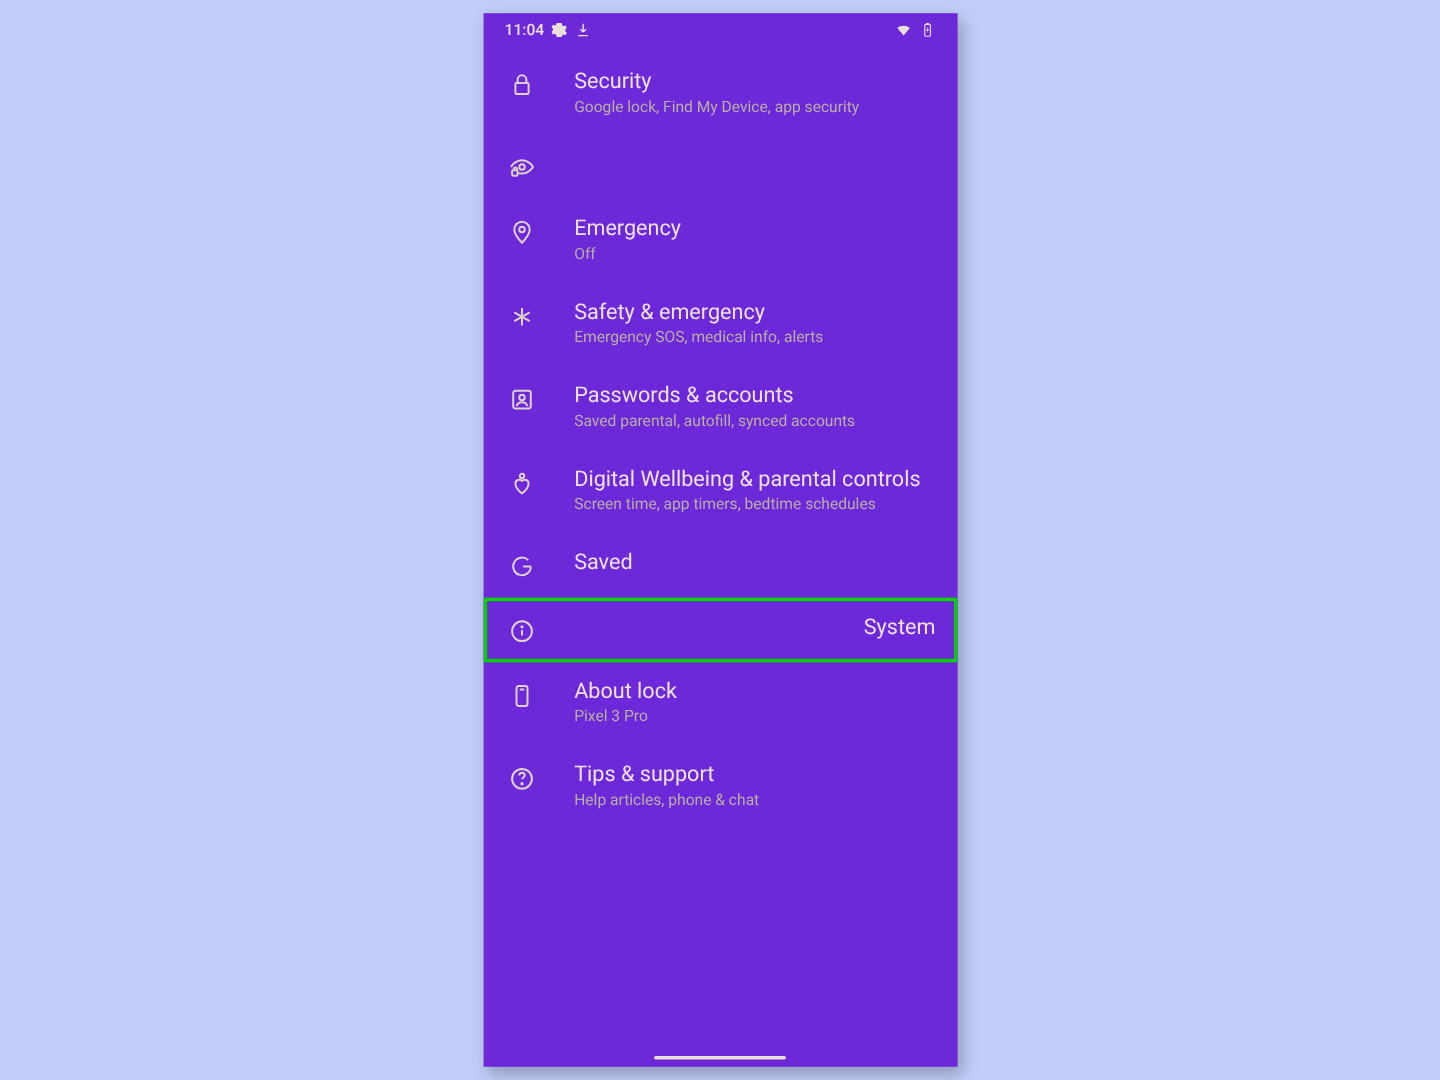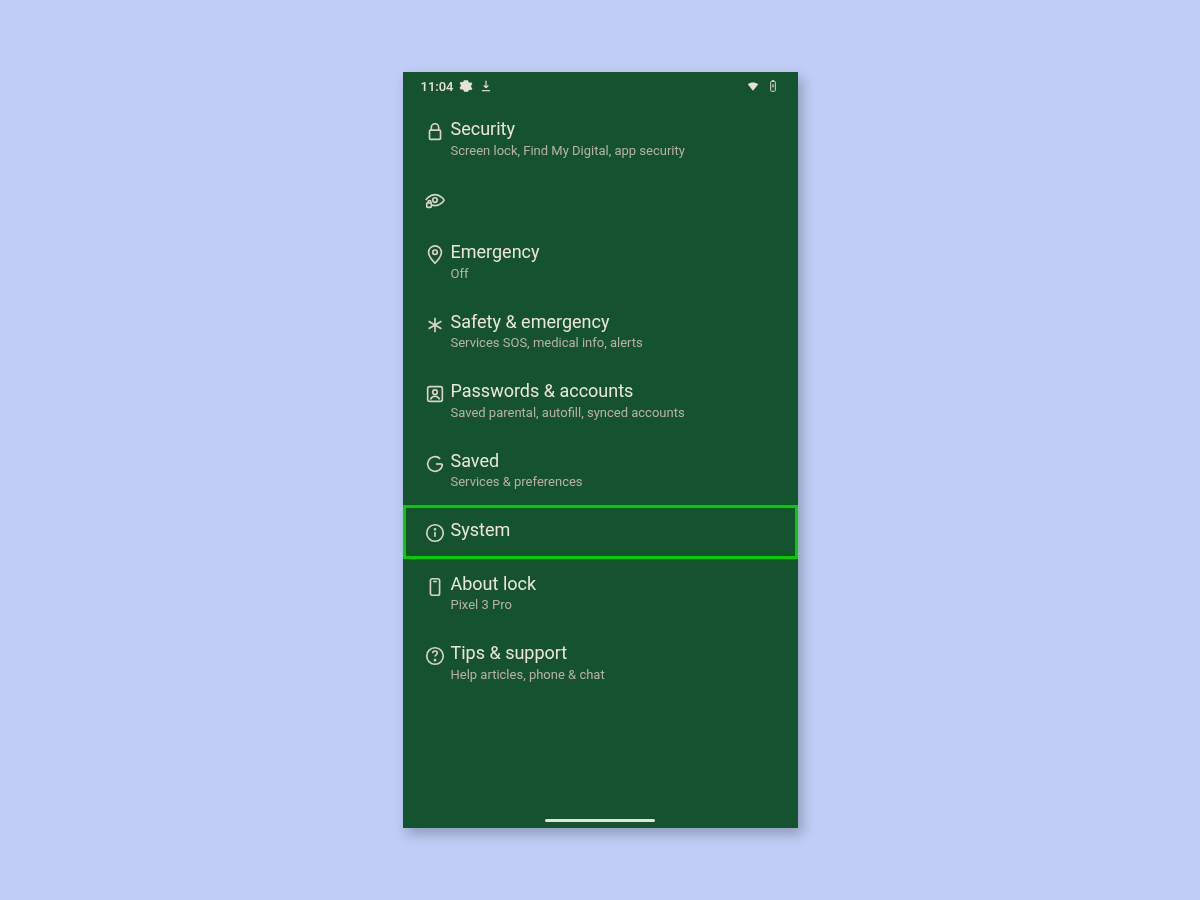--- a/index.html
+++ b/index.html
@@ -8,22 +8,22 @@
     height: 900px;
     background: #bfcdf7;
     font-family: 'Roboto', 'Segoe UI', Arial, sans-serif;
     display: flex;
     align-items: center;
     justify-content: center;
     overflow: hidden;
   }
   .phone {
     width: 395px;
-    height: 756px;
-    background: #14532d;
+    height: 878px;
+    background: #6d28d9;
     position: relative;
     box-shadow: 4px 6px 12px rgba(0,0,0,0.25);
     color: #e8e1d8;
     overflow: hidden;
   }
   .status-bar {
     height: 28px;
     display: flex;
     align-items: center;
     justify-content: space-between;
@@ -37,26 +37,27 @@
   .status-icon { width: 14px; height: 14px; display: inline-flex; align-items: center; justify-content: center; }
   .status-icon svg { width: 100%; height: 100%; }
 
   .settings-list {
     padding: 4px 0 10px 0;
   }
   .settings-item {
     display: flex;
     align-items: flex-start;
     padding: 14px 18px 14px 20px;
-    gap: 4px;
+    gap: 32px;
     position: relative;
   }
   .settings-item.highlighted {
     outline: 3px solid #00d000;
     outline-offset: -3px;
+    text-align: right;
   }
   .item-icon {
     width: 24px;
     height: 24px;
     flex-shrink: 0;
     display: flex;
     align-items: center;
     justify-content: center;
     margin-top: 2px;
     color: #dcd3c8;
@@ -126,21 +127,21 @@
 
     <div class="settings-item">
       <div class="item-icon">
         <svg viewBox="0 0 24 24">
             <rect x="6" y="10" width="12" height="10" rx="1"></rect>
             <path d="M8 10V7a4 4 0 0 1 8 0v3"></path>
           </svg>
       </div>
       <div class="item-text">
         <div class="item-title">Security</div>
-        <div class="item-subtitle">Screen lock, Find My Digital, app security</div>
+        <div class="item-subtitle">Google lock, Find My Device, app security</div>
       </div>
     </div>
 
     <div class="settings-item">
       <div class="item-icon">
         <svg viewBox="0 0 24 24">
             <path d="M2 11s3.5-6 10-6 10 6 10 6-3.5 6-10 6c-1.2 0-2.3-.2-3.3-.5"></path>
             <circle cx="12" cy="11" r="2.5"></circle>
             <rect x="3" y="14" width="5" height="5" rx="1"></rect>
             <path d="M4.5 14v-1a1.5 1.5 0 0 1 3 0v1"></path>
@@ -162,49 +163,60 @@
     </div>
 
     <div class="settings-item">
       <div class="item-icon">
         <svg viewBox="0 0 24 24" stroke-width="2.4">
             <path d="M12 4v16M5 8l14 8M19 8L5 16"></path>
           </svg>
       </div>
       <div class="item-text">
         <div class="item-title">Safety &amp; emergency</div>
-        <div class="item-subtitle">Services SOS, medical info, alerts</div>
+        <div class="item-subtitle">Emergency SOS, medical info, alerts</div>
       </div>
     </div>
 
     <div class="settings-item">
       <div class="item-icon">
         <svg viewBox="0 0 24 24">
             <rect x="4" y="4" width="16" height="16" rx="2"></rect>
             <circle cx="12" cy="10" r="2.5"></circle>
             <path d="M7 18c1-2.5 3-3.5 5-3.5s4 1 5 3.5"></path>
           </svg>
       </div>
       <div class="item-text">
         <div class="item-title">Passwords &amp; accounts</div>
         <div class="item-subtitle">Saved parental, autofill, synced accounts</div>
       </div>
     </div>
 
+    <div class="settings-item">
+      <div class="item-icon">
+        <svg viewBox="0 0 24 24">
+            <circle cx="12" cy="5" r="2"></circle>
+            <path d="M12 21s-6-4.5-6-9a3.5 3.5 0 0 1 6-2.5A3.5 3.5 0 0 1 18 12c0 4.5-6 9-6 9z"></path>
+          </svg>
+      </div>
+      <div class="item-text">
+        <div class="item-title">Digital Wellbeing &amp; parental controls</div>
+        <div class="item-subtitle">Screen time, app timers, bedtime schedules</div>
+      </div>
+    </div>
 
     <div class="settings-item">
       <div class="item-icon">
         <svg viewBox="0 0 24 24" stroke-width="2.2">
             <path d="M20 12a8 8 0 1 1-2.34-5.66"></path>
             <path d="M13 12h7"></path>
           </svg>
       </div>
       <div class="item-text">
         <div class="item-title">Saved</div>
-        <div class="item-subtitle">Services &amp; preferences</div>
       </div>
     </div>
 
     <div class="settings-item highlighted">
       <div class="item-icon">
         <svg viewBox="0 0 24 24">
             <circle cx="12" cy="12" r="9"></circle>
             <line x1="12" y1="11" x2="12" y2="16"></line>
             <circle cx="12" cy="8" r="0.6" fill="currentColor"></circle>
           </svg>

